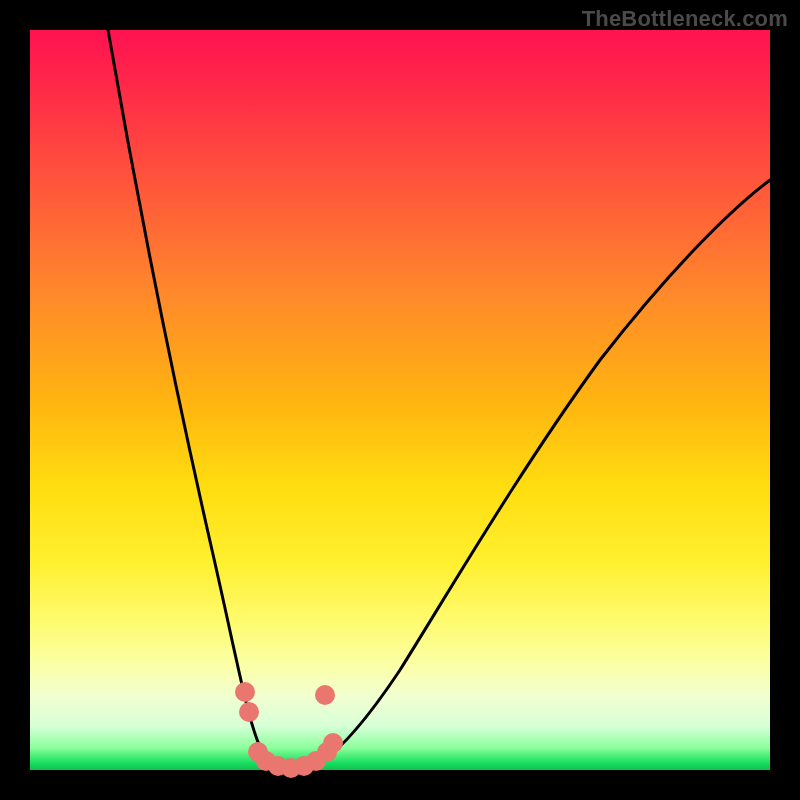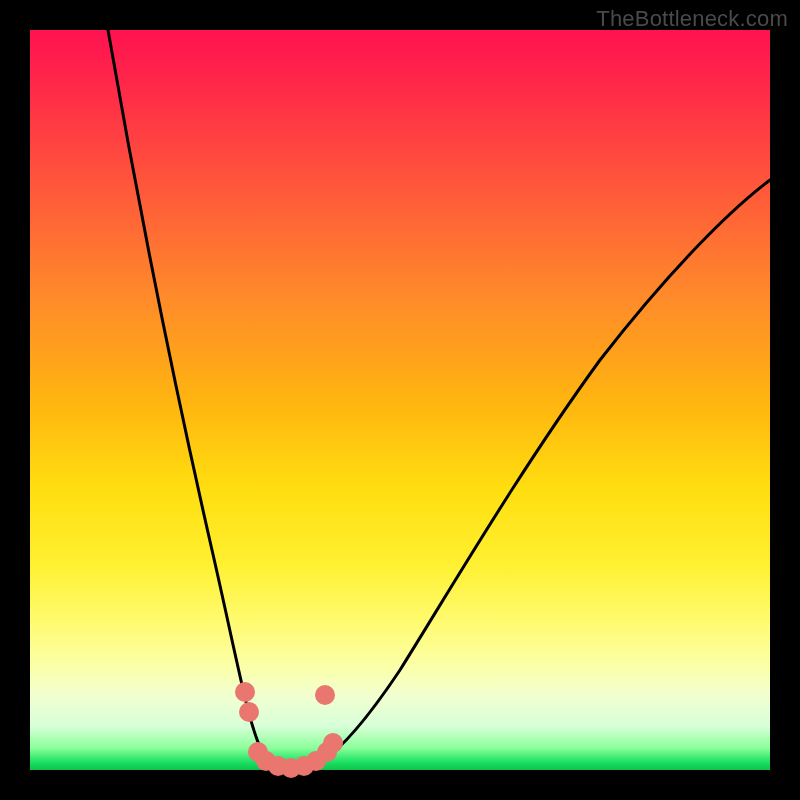--- a/index.html
+++ b/index.html
@@ -43,21 +43,21 @@
       #18e060 99%,
       #10c050 100%
     );
   }
   .watermark {
     position: absolute;
     top: 6px;
     right: 12px;
     color: #4a4a4a;
     font-size: 22px;
-    font-weight: 400;
+    font-weight: 700;
     letter-spacing: 0.2px;
   }
   svg.curves {
     position: absolute;
     left: 0;
     top: 0;
     width: 740px;
     height: 740px;
     overflow: visible;
   }

